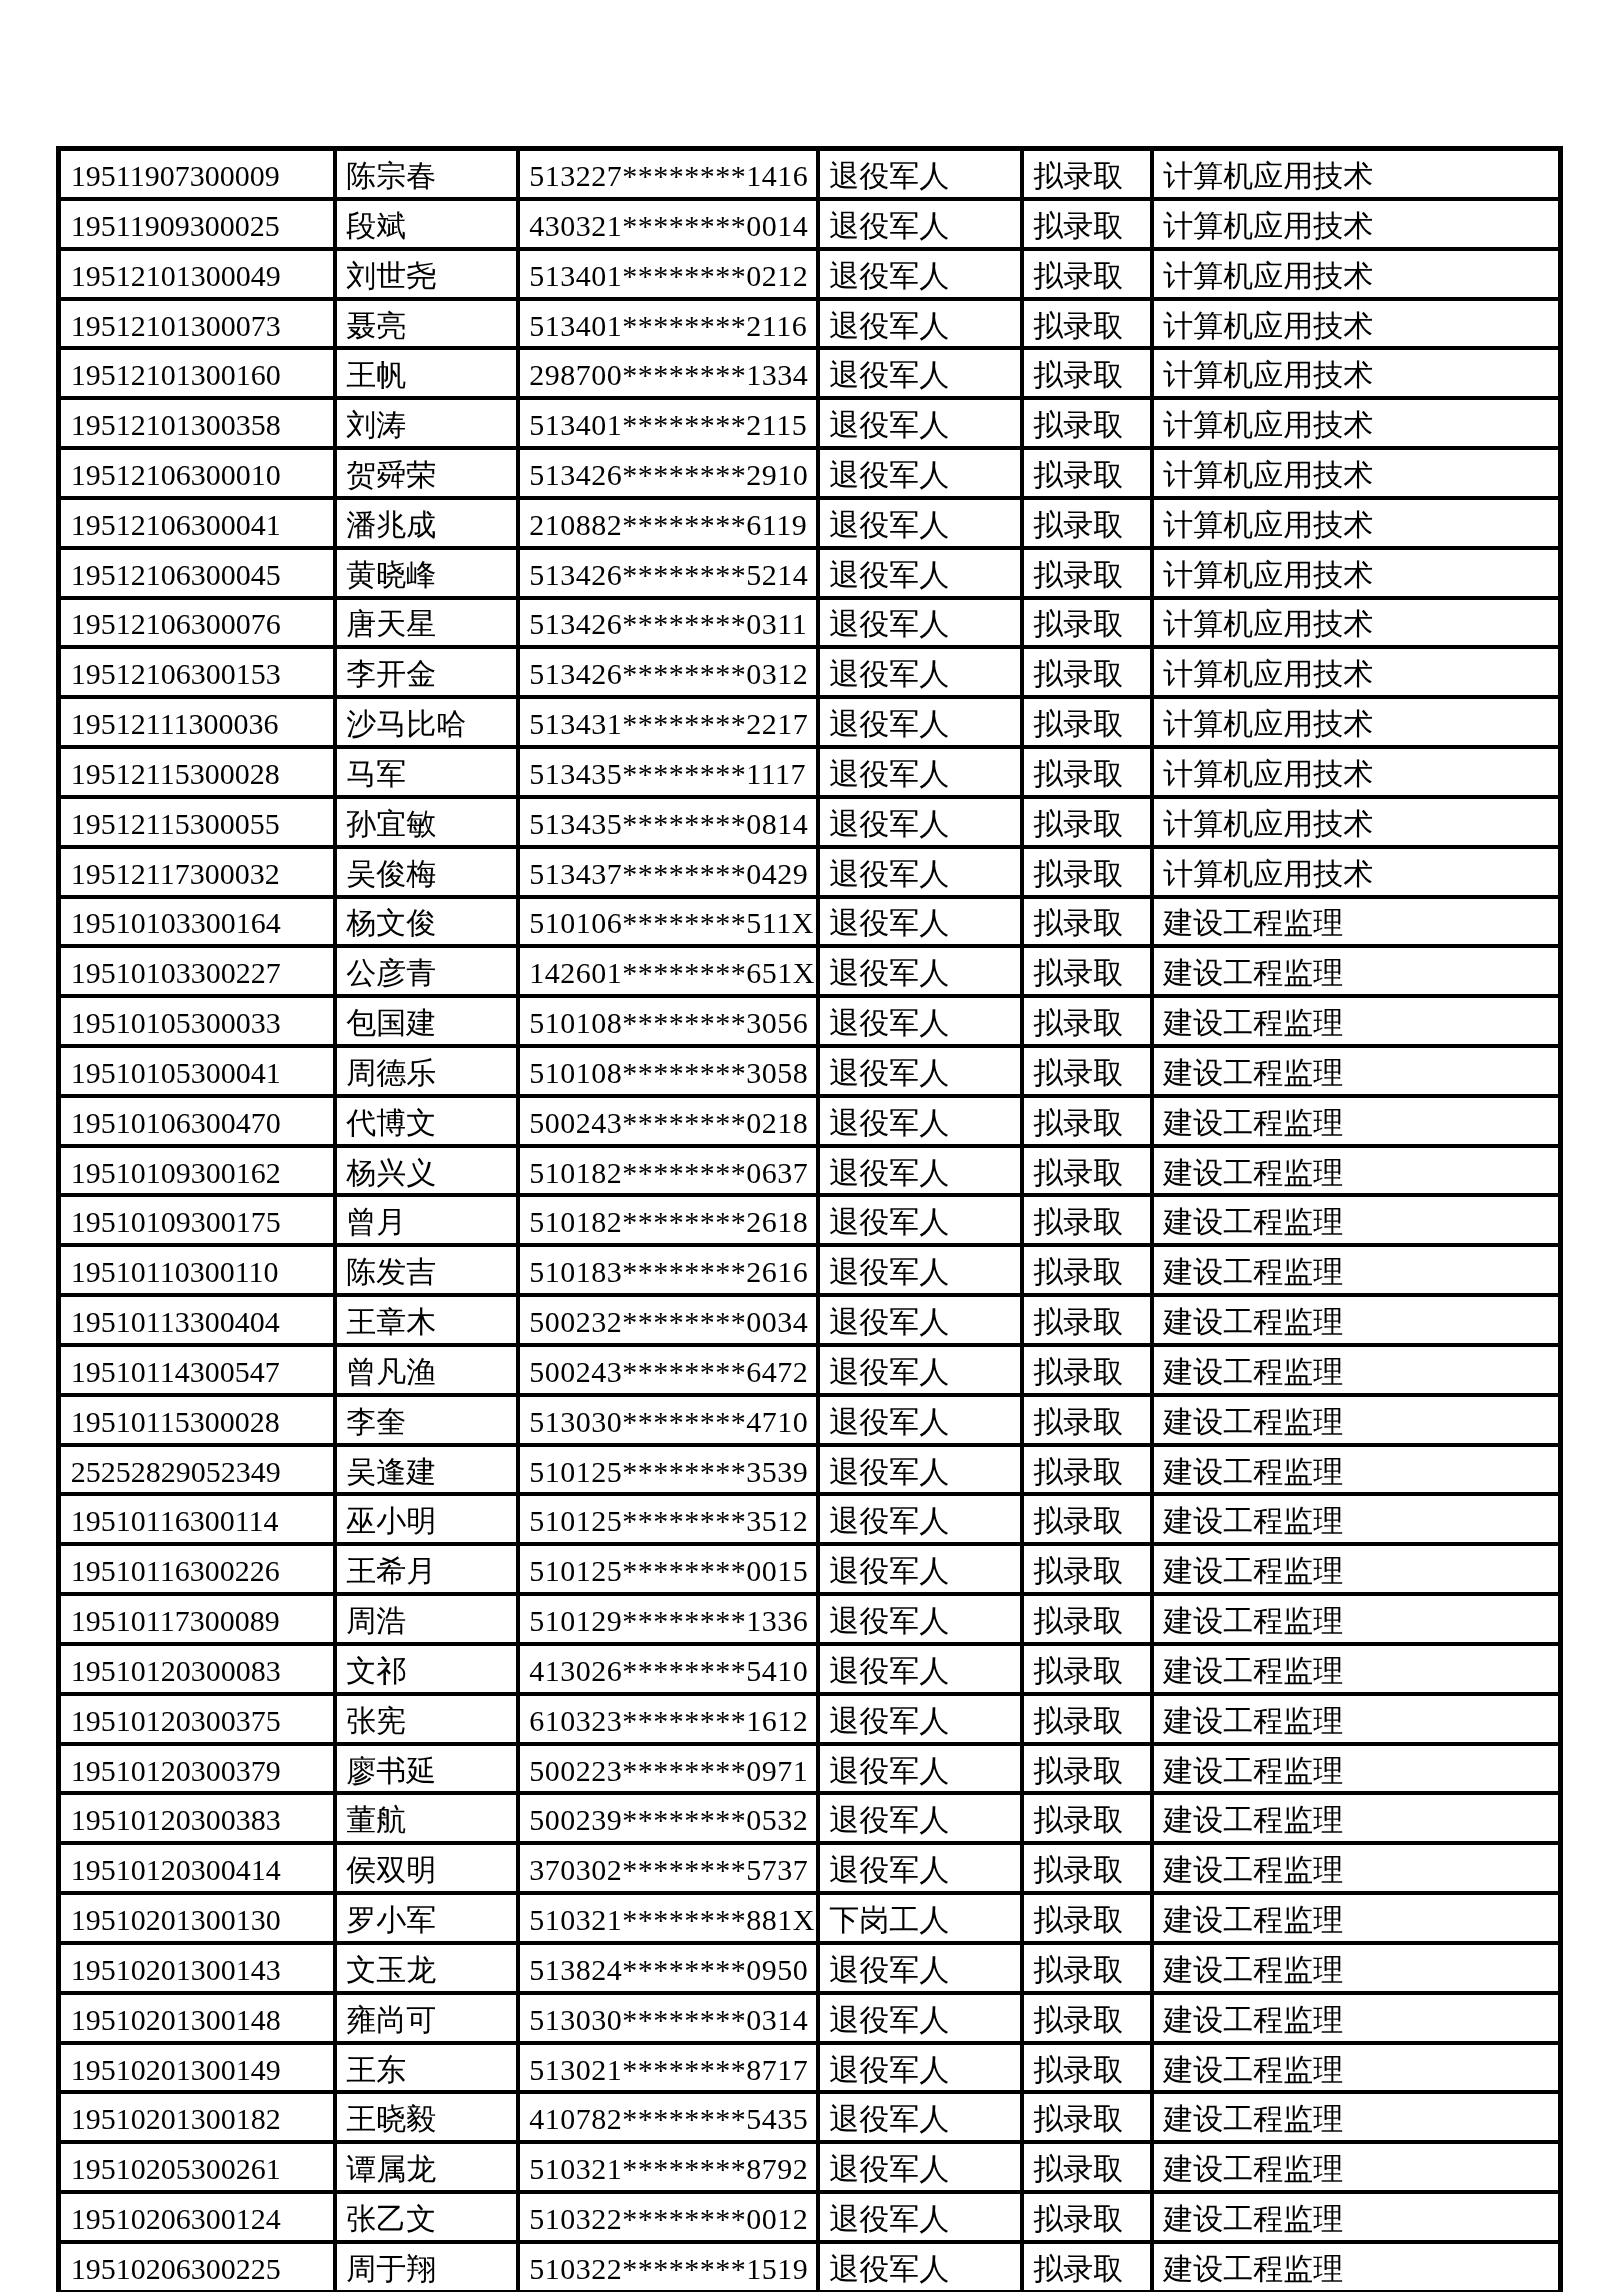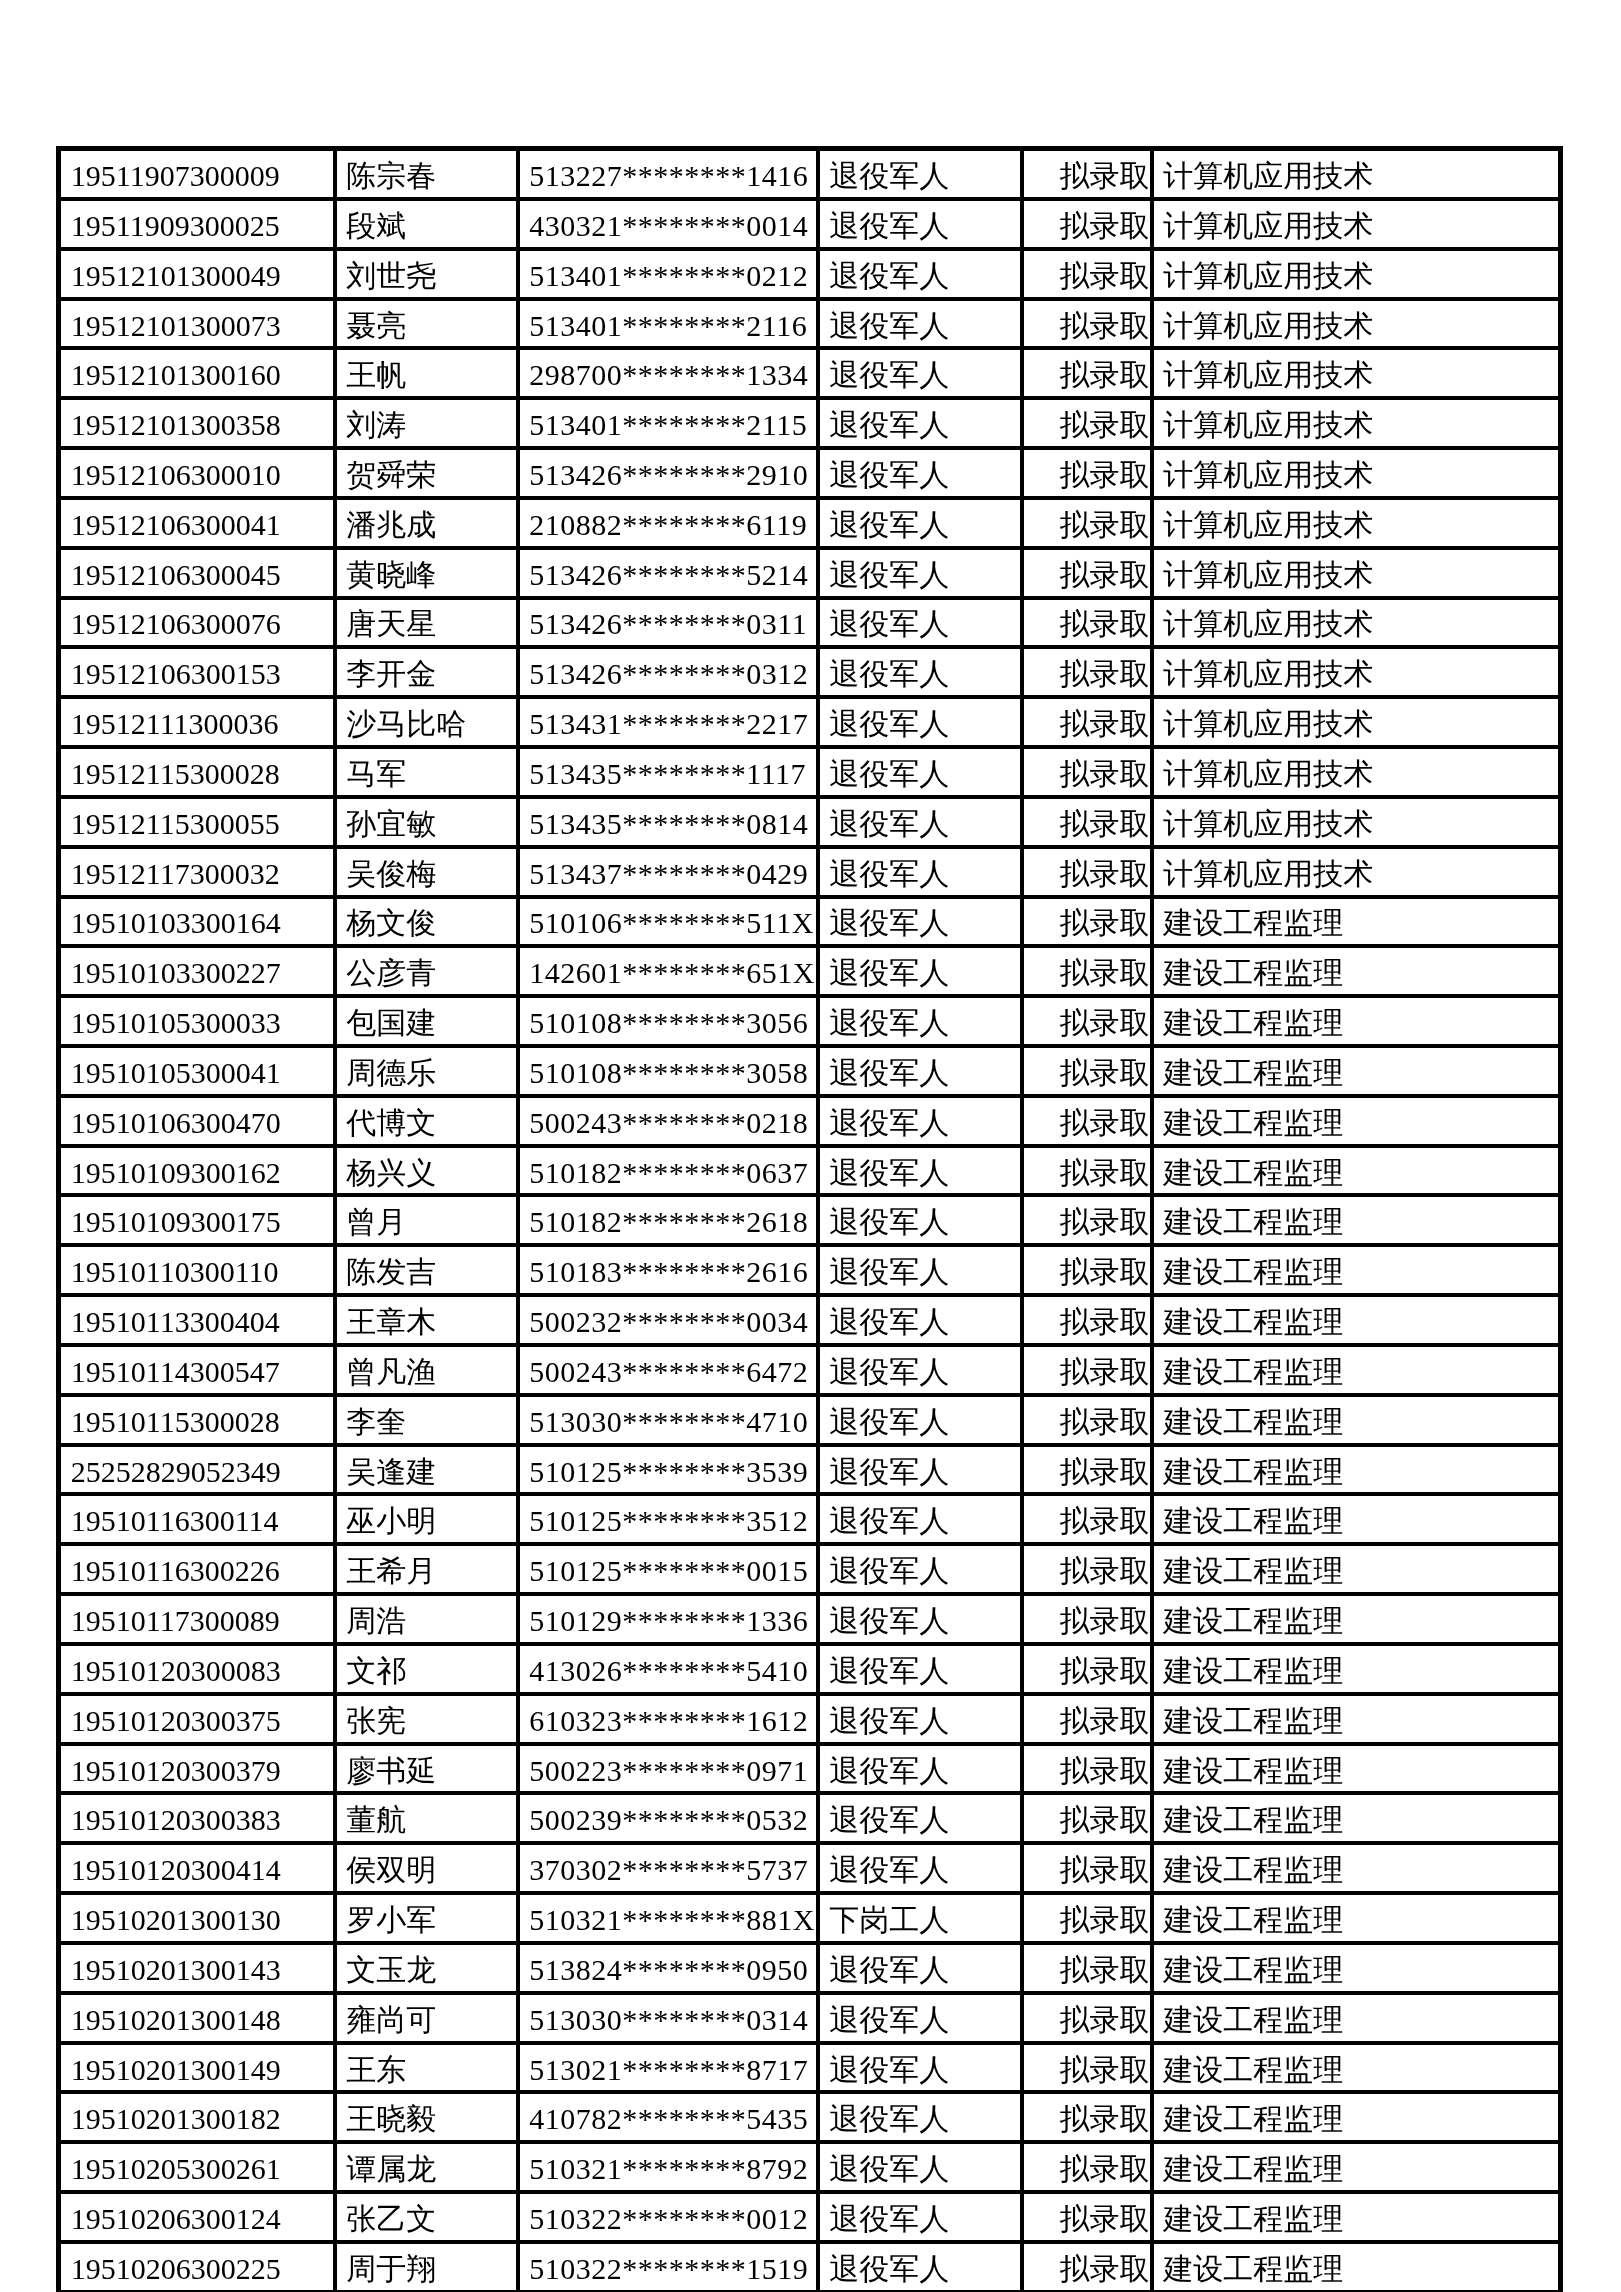--- a/index.html
+++ b/index.html
@@ -35,21 +35,21 @@
     border: 4.9px solid #000000;
     font-size: 30px;
     line-height: 1.1;
     vertical-align: bottom;
     padding: 0 0 4.9px 9.8px;
     white-space: nowrap;
     overflow: hidden;
     background: #ffffff;
   }
   td.cell-status {
-    text-align: right;
+    text-align: left;
     padding-left: 0;
     font-family: Liberation Serif, serif;
   }
   td.cell-idcard { letter-spacing: 0.5px; }
 </style>
 </head>
 <body>
 
 <div class="page">
   <table class="admission-table">

